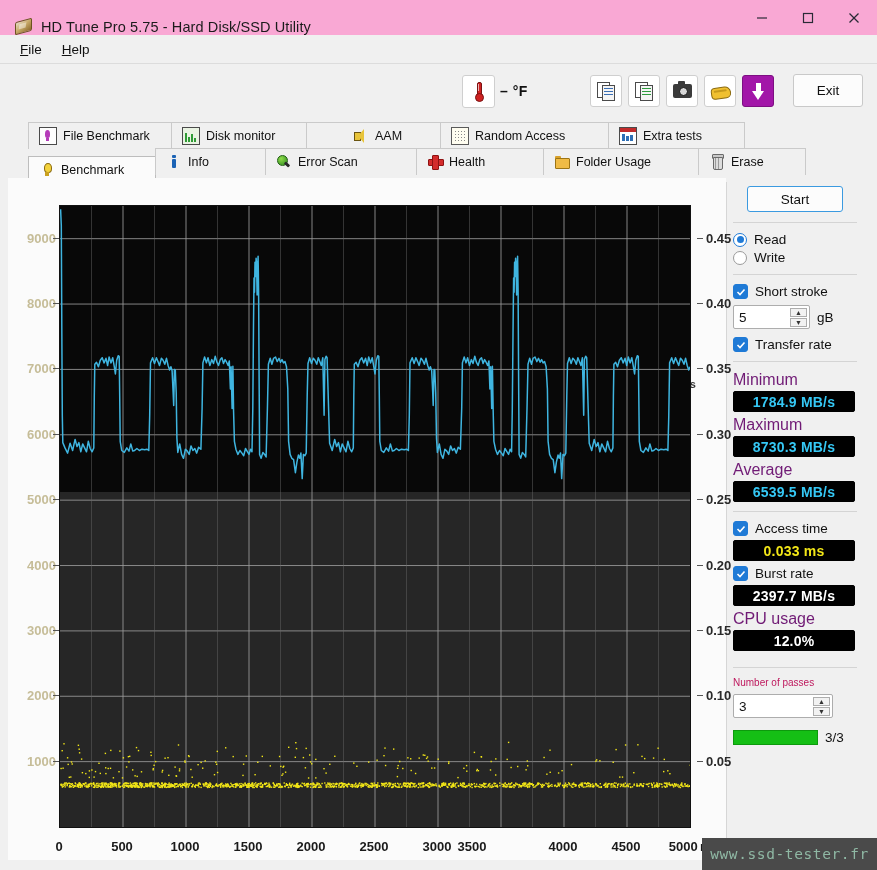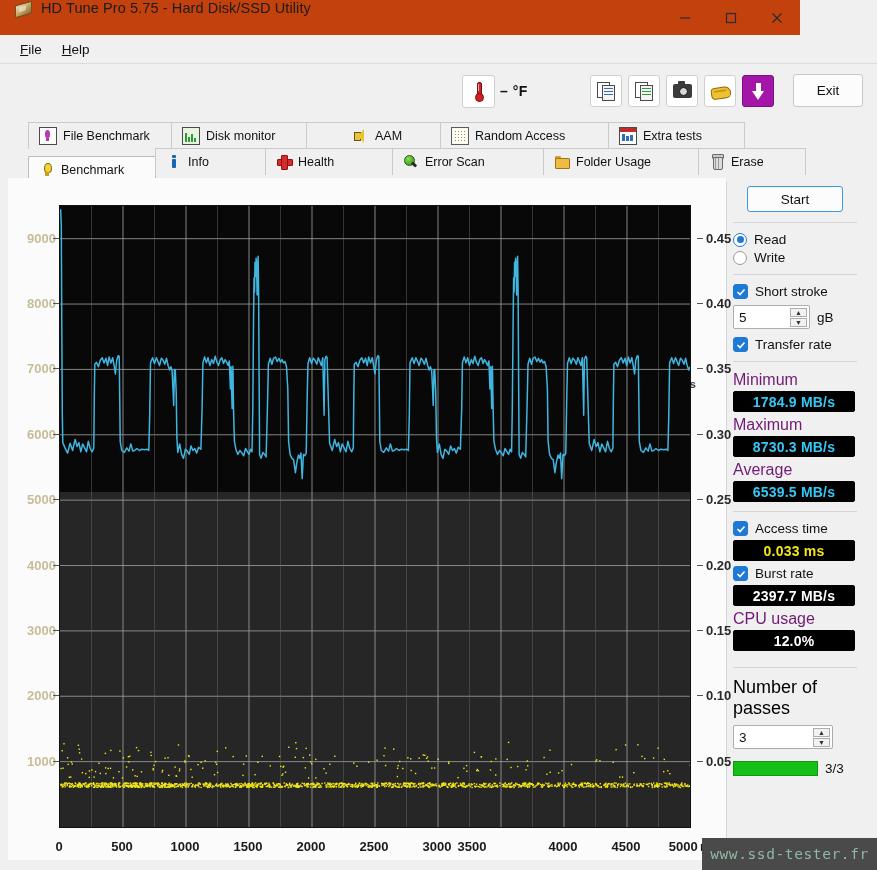--- a/index.html
+++ b/index.html
@@ -6,24 +6,24 @@
   body{
     width:877px;height:870px;overflow:hidden;
     font-family:"Liberation Sans",sans-serif;
     font-size:13px;color:#111;
     background:#f2f2f2;
   }
   .app{position:relative;width:877px;height:870px;background:#f0f0f0;}
 
   
   .titlebar{
-    position:absolute;left:0;top:0;width:800px;height:35px;
-    background:#c2410c;
+    position:absolute;left:0;top:0;width:877px;height:35px;
+    background:#f9a8d4;
     border-bottom:1px solid #e2e3e6;
-    display:flex;align-items:flex-start;
+    display:flex;align-items:flex-end;
   }
   .title-icon{width:18px;height:18px;margin-left:14px;margin-right:9px;position:relative;flex:0 0 auto;}
   .title-icon i{
     position:absolute;left:1px;top:3px;width:15px;height:11px;
     background:linear-gradient(150deg,#e8dfc8 0%,#c9ab6a 45%,#8d6a2c 100%);
     transform:skewY(-16deg);border:1px solid #6b5320;border-radius:2px;
   }
   .title-icon i:after{
     content:'';position:absolute;left:3px;top:2px;width:7px;height:5px;
     background:rgba(255,255,255,.45);transform:skewX(-10deg);
@@ -232,21 +232,21 @@
   .unit-lbl{font-size:13.5px;color:#111;}
   .res-lbl{font-size:16px;color:#701a75;margin:4px 0 2px 0;}
   .res-val{
     width:122px;height:21px;background:#000;border:1px solid #000;border-radius:2px;
     display:flex;align-items:center;justify-content:center;
     font-size:14px;font-weight:bold;letter-spacing:.2px;box-sizing:border-box;
   }
   .res-val.cyan{color:#35c8f5;}
   .res-val.yellow{color:#f2e617;}
   .res-val.white{color:#fff;}
-  .pass-lbl{font-size:18px;color:#000000;margin-top:4px;}
+  .pass-lbl{font-size:10px;color:#be185d;margin-top:4px;}
   .prog-row{display:flex;align-items:center;gap:7px;margin-top:12px;}
   .prog{width:85px;height:15px;background:#15bf15;border:1px solid #0d9a0d;box-sizing:border-box;}
   .prog-txt{font-size:13.5px;color:#111;}
   .divider-v{position:absolute;left:726px;top:182px;width:1px;height:676px;background:#d6d6d6;}
 </style>
 </head>
 <body>
 
 <div class="app">
 
@@ -347,27 +347,27 @@
     </div>
     <div class="tab-row bottom">
       <div class="tab active" style="width:128px;margin-left:28px;margin-top:8px;">
         <span class="tic ti-bench"></span>
         <span class="lbl">Benchmark</span>
       </div>
       <div class="tab" style="width:111px;">
         <span class="tic ti-info"></span>
         <span class="lbl">Info</span>
       </div>
+      <div class="tab" style="width:152px;">
+        <span class="tic ti-scan"></span>
+        <span class="lbl">Error Scan</span>
+      </div>
       <div class="tab" style="width:128px;">
         <span class="tic ti-health"></span>
         <span class="lbl">Health</span>
-      </div>
-      <div class="tab" style="width:152px;">
-        <span class="tic ti-scan"></span>
-        <span class="lbl">Error Scan</span>
       </div>
       <div class="tab" style="width:156px;">
         <span class="tic ti-folder"></span>
         <span class="lbl">Folder Usage</span>
       </div>
       <div class="tab" style="width:108px;">
         <span class="tic ti-erase"></span>
         <span class="lbl">Erase</span>
       </div>
     </div>

